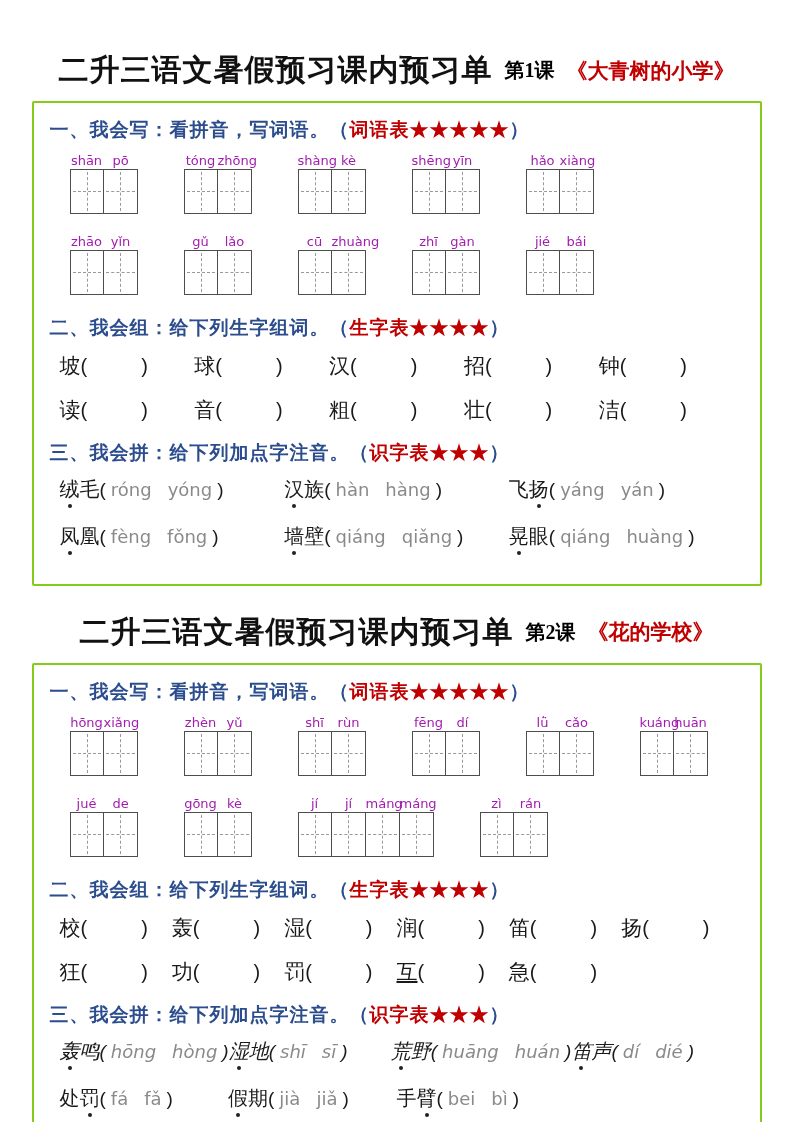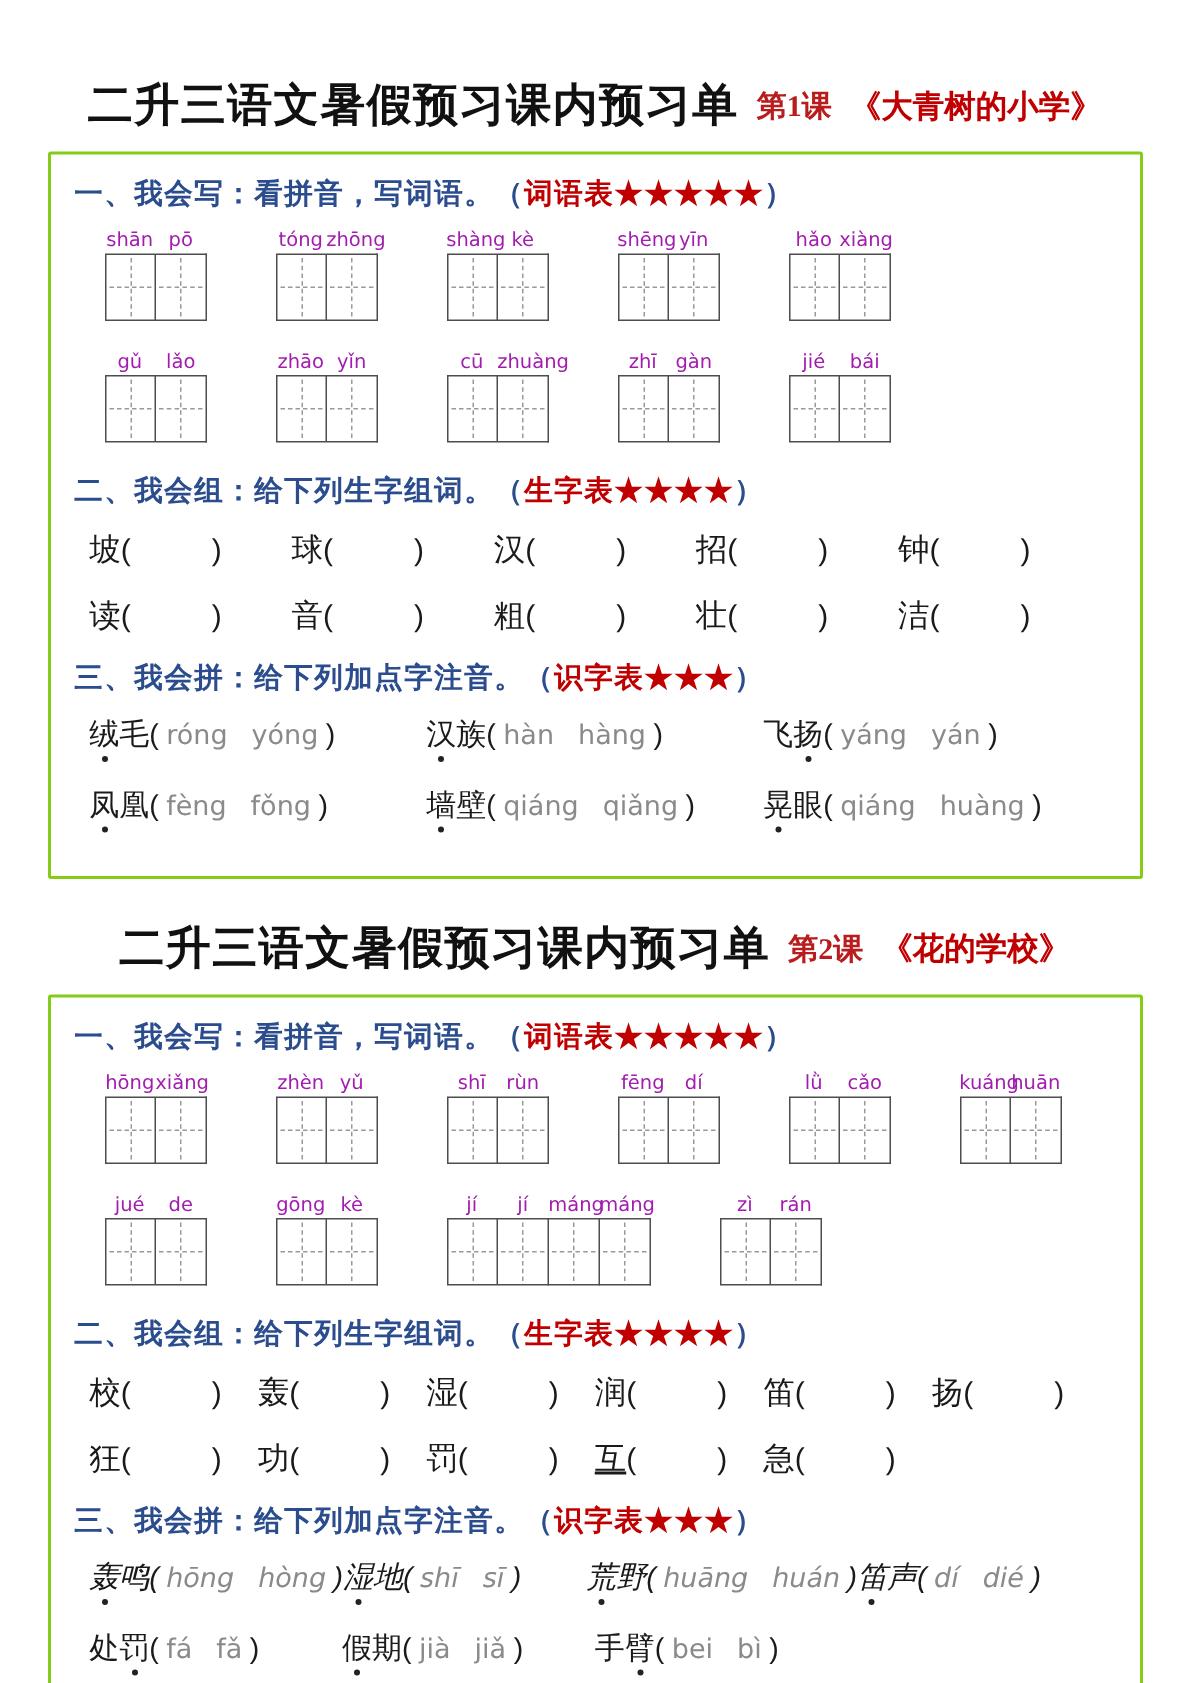--- a/index.html
+++ b/index.html
@@ -21,21 +21,21 @@
     white-space:nowrap;
   }
   .ws-title.second { margin-top:26px; }
   .main-title {
     font-family:"Liberation Serif", serif;
     font-size:30px; font-weight:900; letter-spacing:1px;
     margin:0; display:inline; color:#111;
   }
   .lesson-label {
     font-family:"Liberation Serif", serif;
-    font-size:20px; font-weight:700; color:#b91c1c;
+    font-size:20px; font-weight:700; color:#000000;
   }
   .lesson-name {
     font-family:"Liberation Serif", serif;
     font-size:21px; font-weight:700; color:#c00000;
   }
   
   .ws-box {
     width:730px; margin:10px auto 0;
     border:2px solid #84cc16; border-radius:2px;
     box-sizing:border-box;
@@ -158,32 +158,32 @@
             </div>
             <div class="cell-grid">
               <div class="cell"></div>
               <div class="cell"></div>
             </div>
           </div>
         </div>
         <div class="py-row">
           <div class="py-group">
             <div class="py-labels">
+              <span class="py-syllable">zhāo</span>
+              <span class="py-syllable">yǐn</span>
+            </div>
+            <div class="cell-grid">
+              <div class="cell"></div>
+              <div class="cell"></div>
+            </div>
+          </div>
+          <div class="py-group">
+            <div class="py-labels">
               <span class="py-syllable">gǔ</span>
               <span class="py-syllable">lǎo</span>
-            </div>
-            <div class="cell-grid">
-              <div class="cell"></div>
-              <div class="cell"></div>
-            </div>
-          </div>
-          <div class="py-group">
-            <div class="py-labels">
-              <span class="py-syllable">zhāo</span>
-              <span class="py-syllable">yǐn</span>
             </div>
             <div class="cell-grid">
               <div class="cell"></div>
               <div class="cell"></div>
             </div>
           </div>
           <div class="py-group">
             <div class="py-labels">
               <span class="py-syllable">cū</span>
               <span class="py-syllable">zhuàng</span>

